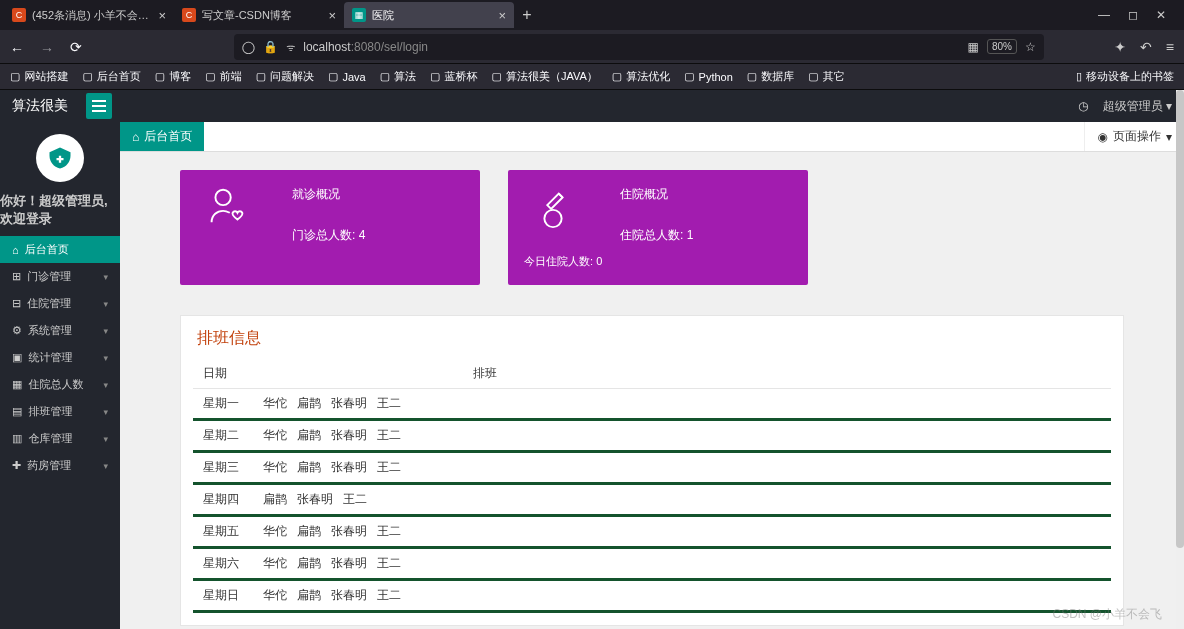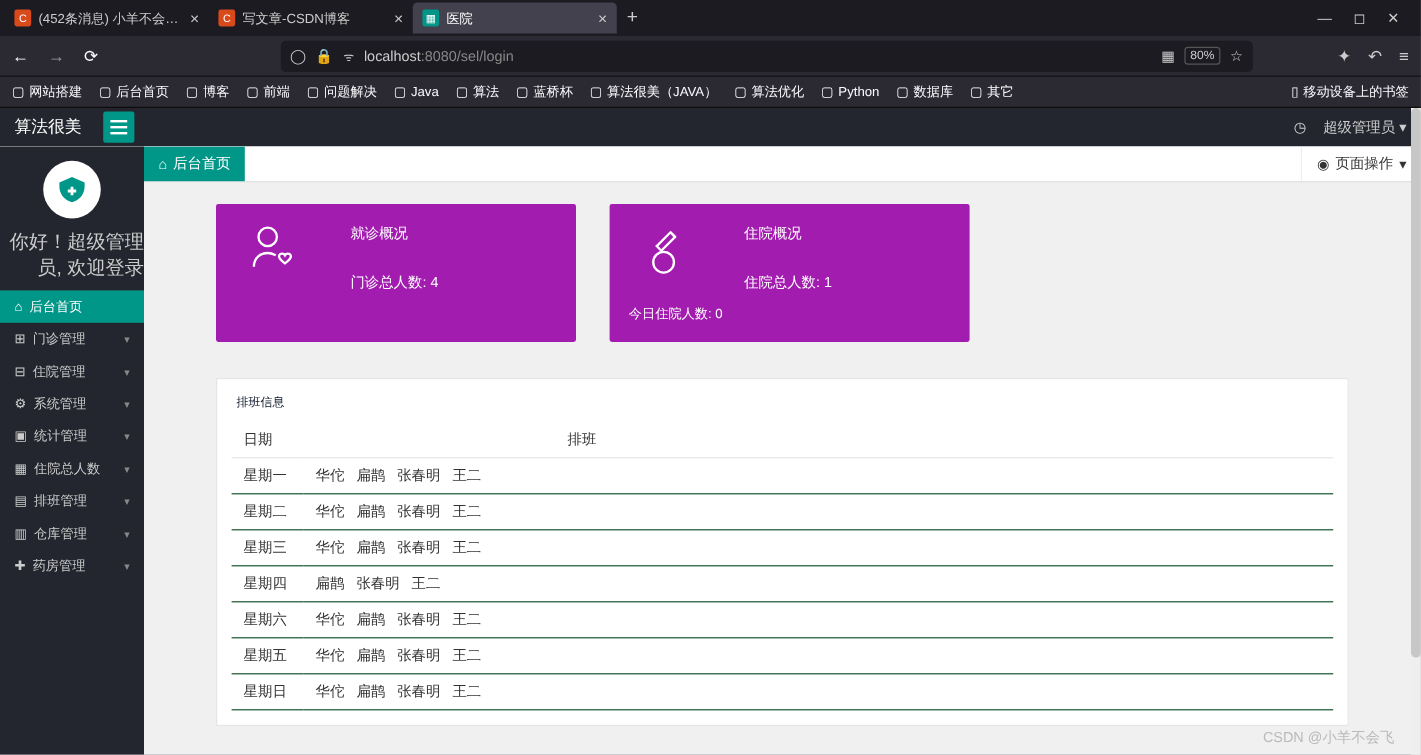--- a/index.html
+++ b/index.html
@@ -33,44 +33,44 @@
 .app-header { height: 32px; background: #23262e; color: #fff; display: flex; align-items: center; padding: 0 12px; font-size: 14px; }
 .menu-toggle { width: 26px; height: 26px; background: #009688; border-radius: 2px; display: flex; align-items: center; justify-content: center; margin-left: 18px; cursor: pointer; }
 .menu-toggle .bars { display:flex; flex-direction:column; gap:3px; }
 .menu-toggle .bars span { display:block; width:14px; height:2px; background:#fff; }
 .header-right { margin-left: auto; display: flex; align-items: center; gap: 14px; font-size: 12px; color: #ccc; }
 
 .app-body { flex: 1; display: flex; overflow: hidden; }
 .sidebar { width: 120px; background: #23262e; color: #ccc; display: flex; flex-direction: column; font-size: 12px; }
 .avatar-wrap { display: flex; flex-direction: column; align-items: center; padding: 12px 0 8px; }
 .avatar { width: 48px; height: 48px; border-radius: 50%; background: #fff; display: flex; align-items: center; justify-content: center; color: #009688; font-size: 22px; }
-.welcome { font-size: 16px; color: #ccc; margin-top: 10px; text-align: right; }
+.welcome { font-size: 13px; color: #ccc; margin-top: 10px; text-align: left; font-weight: bold; }
 .nav-item { height: 27px; display: flex; align-items: center; padding: 0 12px; cursor: pointer; gap: 6px; position: relative; font-size: 11px; }
 .nav-item.active { background: #009688; color: #fff; }
 .nav-arrow { margin-left: auto; font-size: 9px; color: #888; }
 
 .main { flex: 1; display: flex; flex-direction: column; background: #f0f0f0; }
 .tabs-row { background: #fff; border-bottom: 1px solid #ddd; height: 30px; display: flex; align-items: stretch; }
 .tab { display: flex; align-items: center; gap: 5px; padding: 0 12px; background: #009688; color: #fff; font-size: 12px; cursor: pointer; }
 .page-ops { margin-left: auto; display: flex; align-items: center; padding: 0 12px; font-size: 12px; color: #333; gap: 5px; cursor: pointer; border-left: 1px solid #eee; }
 
 .content { flex: 1; padding: 18px 60px 18px 60px; overflow-y: auto; }
 .cards { display: flex; gap: 28px; margin-bottom: 30px; }
 .card { flex: 1; max-width: 300px; background: #a21caf; color: #fff; padding: 16px; border-radius: 2px; position: relative; display: flex; flex-direction: column; min-height: 95px; }
 .card-icon { position: absolute; top: 14px; left: 22px; }
 .card-icon svg { width: 46px; height: 46px; stroke: #fff; fill: none; stroke-width: 2; }
 .card-row1 { margin-left: 96px; font-size: 12px; }
 .card-row2 { margin-left: 96px; font-size: 12px; margin-top: 24px; }
 .card-bottom { font-size: 11px; margin-top: 10px; }
 
 .panel { background: #fff; border: 1px solid #e5e5e5; padding: 12px; }
-.panel-title { font-size: 10px; padding: 0 4px 10px; color: #0f172a; }
+.panel-title { font-size: 16px; padding: 0 4px 10px; color: #c2410c; }
 .sched-table { width: 100%; border-collapse: collapse; font-size: 12px; color: #333; }
 .sched-table th { text-align: left; font-weight: normal; padding: 6px 10px; border-bottom: 1px solid #e5e5e5; }
-.sched-table td { padding: 6px 10px; border-bottom: 1px solid #14532d; }
+.sched-table td { padding: 6px 10px; border-bottom: 3px solid #14532d; }
 .day-col { width: 60px; }
 .names span { margin-right: 10px; }
 
 .watermark { position: fixed; right: 22px; bottom: 6px; color: rgba(120,120,120,0.45); font-size: 12px; }
 .scroll-indicator { position: fixed; right: 0; top: 90px; width: 8px; height: calc(629px - 90px); background: #efefef; }
 .scroll-thumb { position: absolute; top: 0; left: 0; right: 0; height: 85%; background: #c7c7c7; border-radius: 4px; }
 </style>
 </head>
 <body>
 
@@ -327,25 +327,25 @@
                 </tr>
                 <tr>
                   <td class="day-col">星期三</td>
                   <td class="names"><span>华佗</span><span>扁鹊</span><span>张春明</span><span>王二</span></td>
                 </tr>
                 <tr>
                   <td class="day-col">星期四</td>
                   <td class="names"><span>扁鹊</span><span>张春明</span><span>王二</span></td>
                 </tr>
                 <tr>
+                  <td class="day-col">星期五</td>
+                  <td class="names"><span>华佗</span><span>扁鹊</span><span>张春明</span><span>王二</span></td>
+                </tr>
+                <tr>
                   <td class="day-col">星期六</td>
-                  <td class="names"><span>华佗</span><span>扁鹊</span><span>张春明</span><span>王二</span></td>
-                </tr>
-                <tr>
-                  <td class="day-col">星期五</td>
                   <td class="names"><span>华佗</span><span>扁鹊</span><span>张春明</span><span>王二</span></td>
                 </tr>
                 <tr>
                   <td class="day-col">星期日</td>
                   <td class="names"><span>华佗</span><span>扁鹊</span><span>张春明</span><span>王二</span></td>
                 </tr>
               </tbody>
           </table>
         </div>
       </div>

